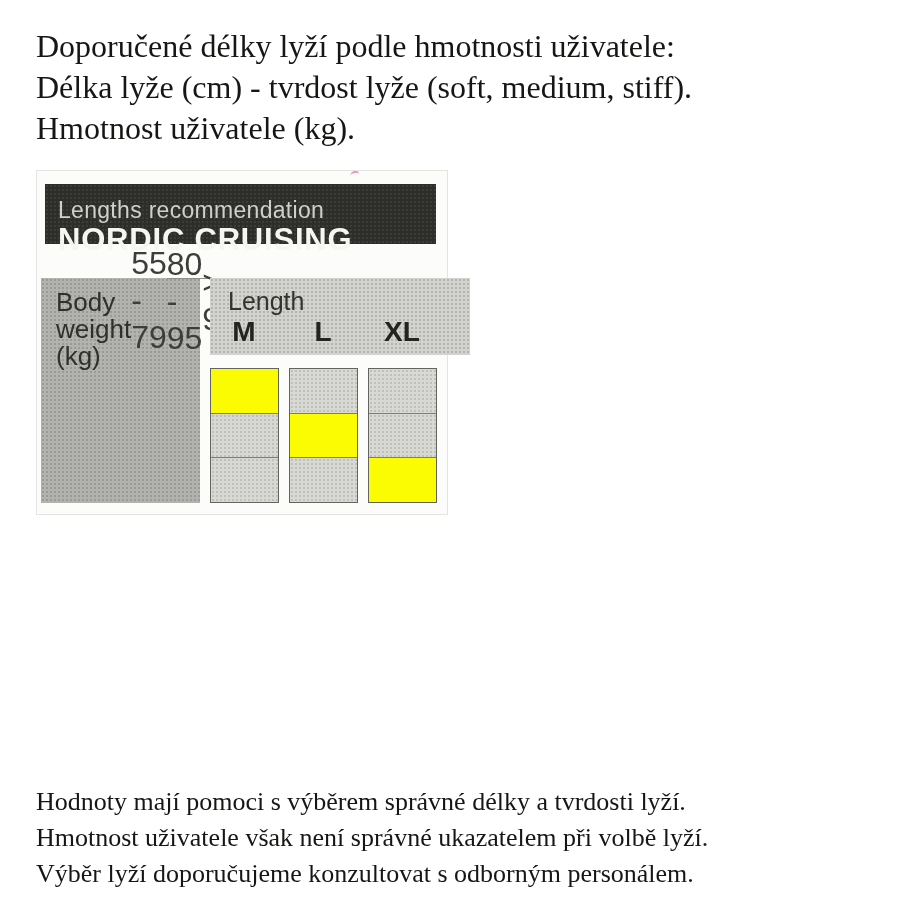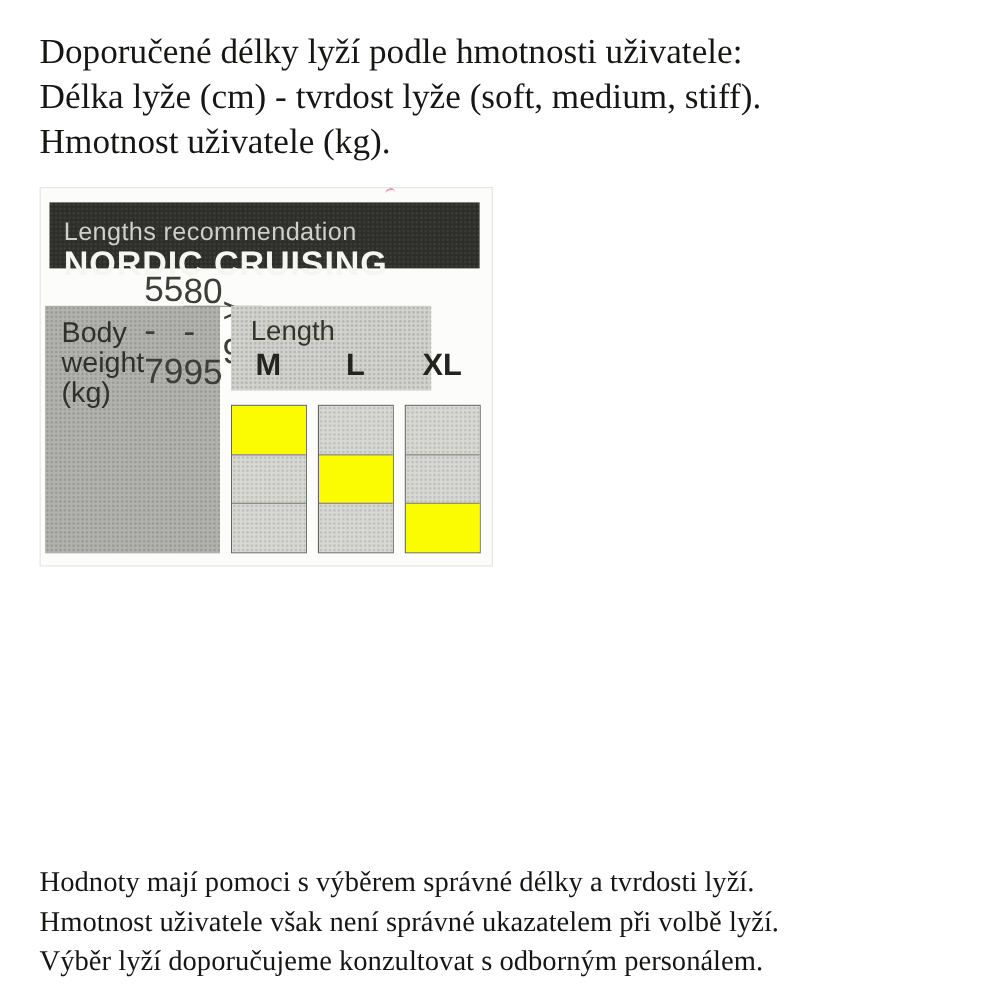--- a/index.html
+++ b/index.html
@@ -53,21 +53,21 @@
     height:90px; padding:11px 0 0 15px;
     font-size:26px; line-height:27px; color:#2f2f2d;
   }
   .lc-row {
     height:45px; display:flex; align-items:center; justify-content:center;
     font-size:32px; color:#3d3d39;
   }
   .lc-row + .lc-row, .lc-row.first { border-top:0; }
   .lc-row.r2, .lc-row.r3 { border-top:1px solid var(--leftDivider); }
   .len-header {
-    position:absolute; left:173px; top:107px; width:182px; height:77px;
+    position:absolute; left:173px; top:107px; width:260px; height:77px;
     background-color:var(--headerGray);
   }
   .len-label { position:absolute; left:18px; top:9px; font-size:25px; color:#34342f; }
   .size-label {
     position:absolute; top:38px; width:68px; text-align:center;
     font-size:28px; font-weight:bold; color:#232320;
   }
   .strip {
     position:absolute; top:197px; width:69px; height:135px;
     border:1px solid var(--borderDark);

